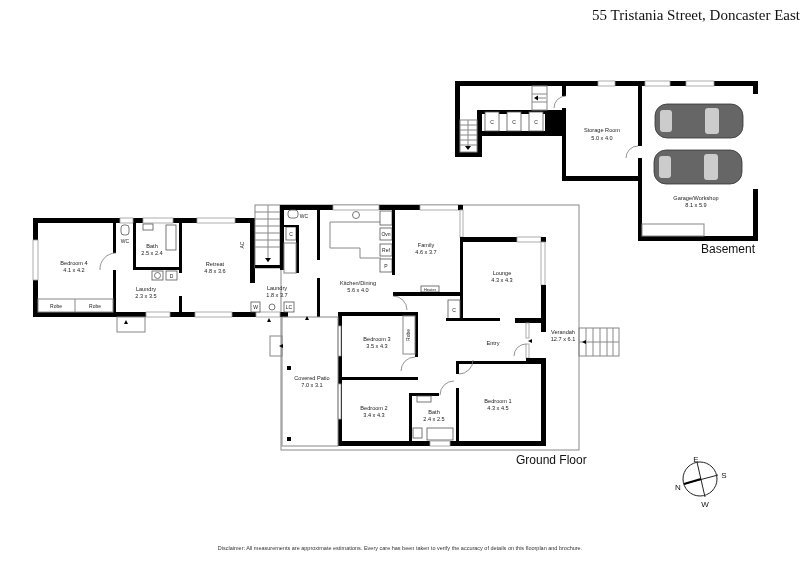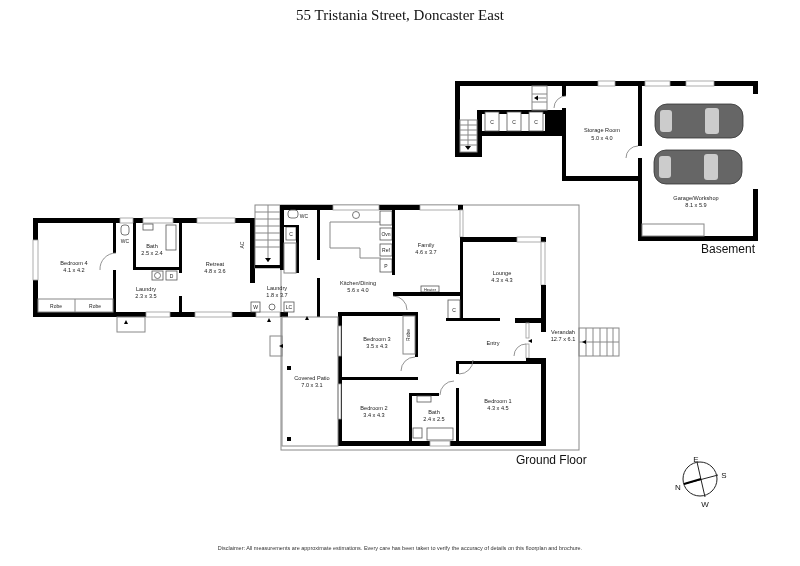--- a/index.html
+++ b/index.html
@@ -1,17 +1,17 @@
 <!DOCTYPE html>
 <html><head>
 <meta charset="utf-8">
 <style>
   html, body { margin: 0; padding: 0; background: #ffffff; }
   body { width: 800px; height: 566px; position: relative; overflow: hidden; font-family: "Liberation Sans", sans-serif; }
-  .title { position: absolute; left: 0; top: 7px; width: 800px; text-align: center; font-family: "Liberation Serif", serif; font-size: 15px; color: #111; }
+  .title { position: absolute; left: 0; top: 7px; width: 800px; text-align: right; font-family: "Liberation Serif", serif; font-size: 15px; color: #111; }
   svg { position: absolute; left: 0; top: 0; }
   .wall { fill: #000; }
   .thin { fill: none; stroke: #888; stroke-width: 1; }
   .win { fill: #fff; stroke: #999; stroke-width: 0.8; }
   .door { fill: none; stroke: #777; stroke-width: 0.8; }
   .lbl { font-family: "Liberation Sans", sans-serif; font-size: 5.6px; fill: #222; text-anchor: middle; }
   .sm { font-family: "Liberation Sans", sans-serif; font-size: 5px; fill: #222; text-anchor: middle; }
   .floor-lbl { font-family: "Liberation Sans", sans-serif; font-size: 12px; fill: #111; }
   .compass-lbl { font-family: "Liberation Sans", sans-serif; font-size: 8px; fill: #111; text-anchor: middle; }
   .disclaimer { position: absolute; left: 0; top: 545px; width: 800px; text-align: center; font-size: 5.5px; color: #333; }

